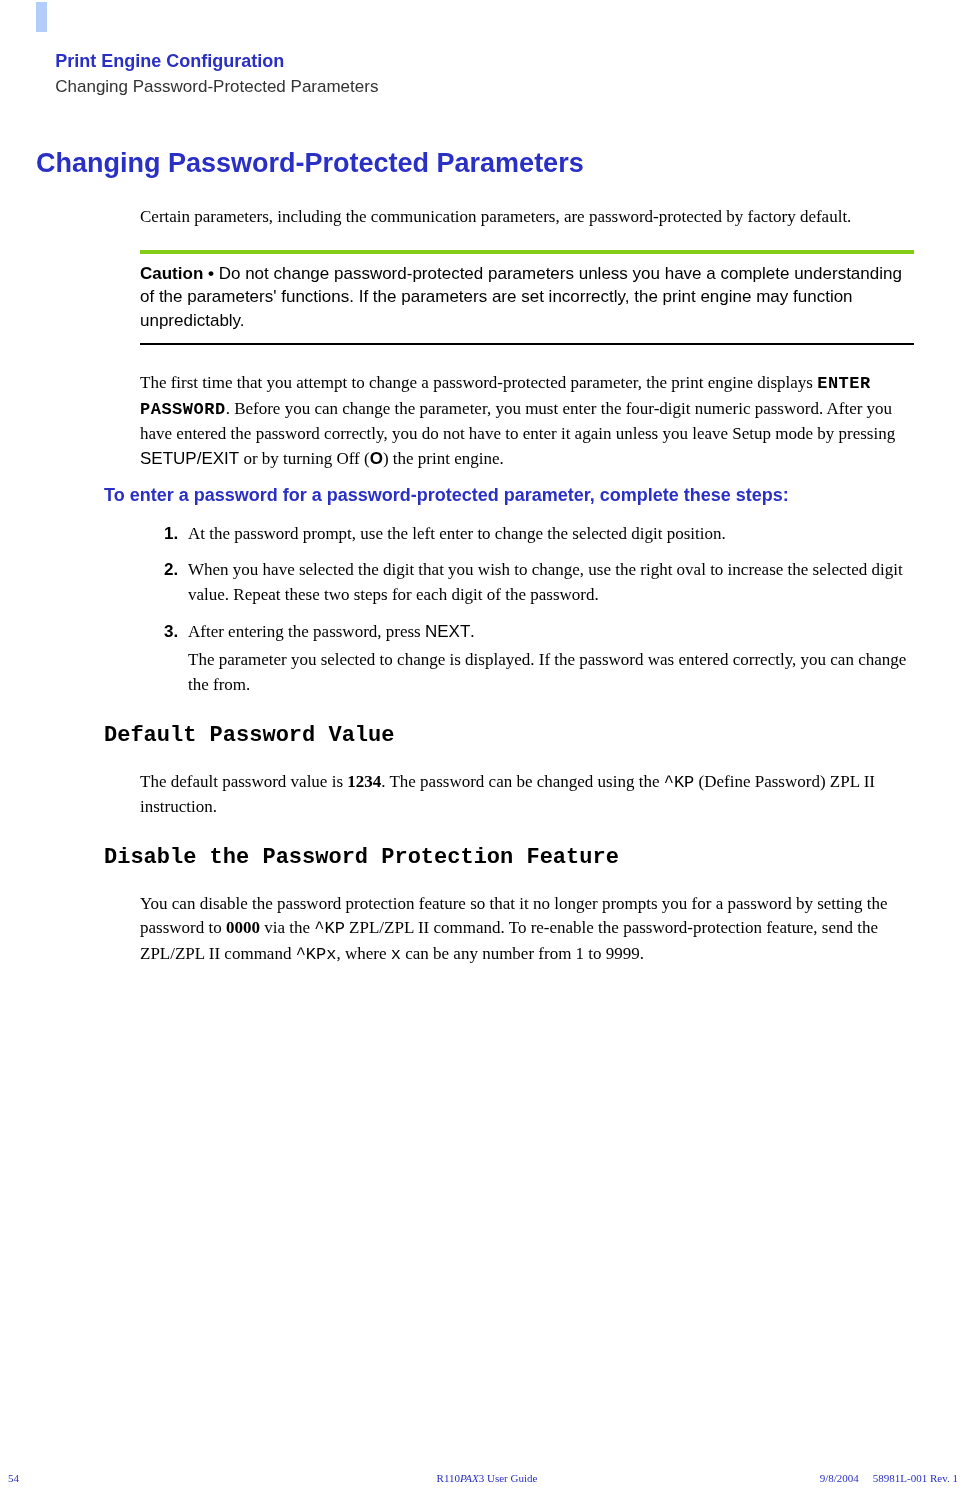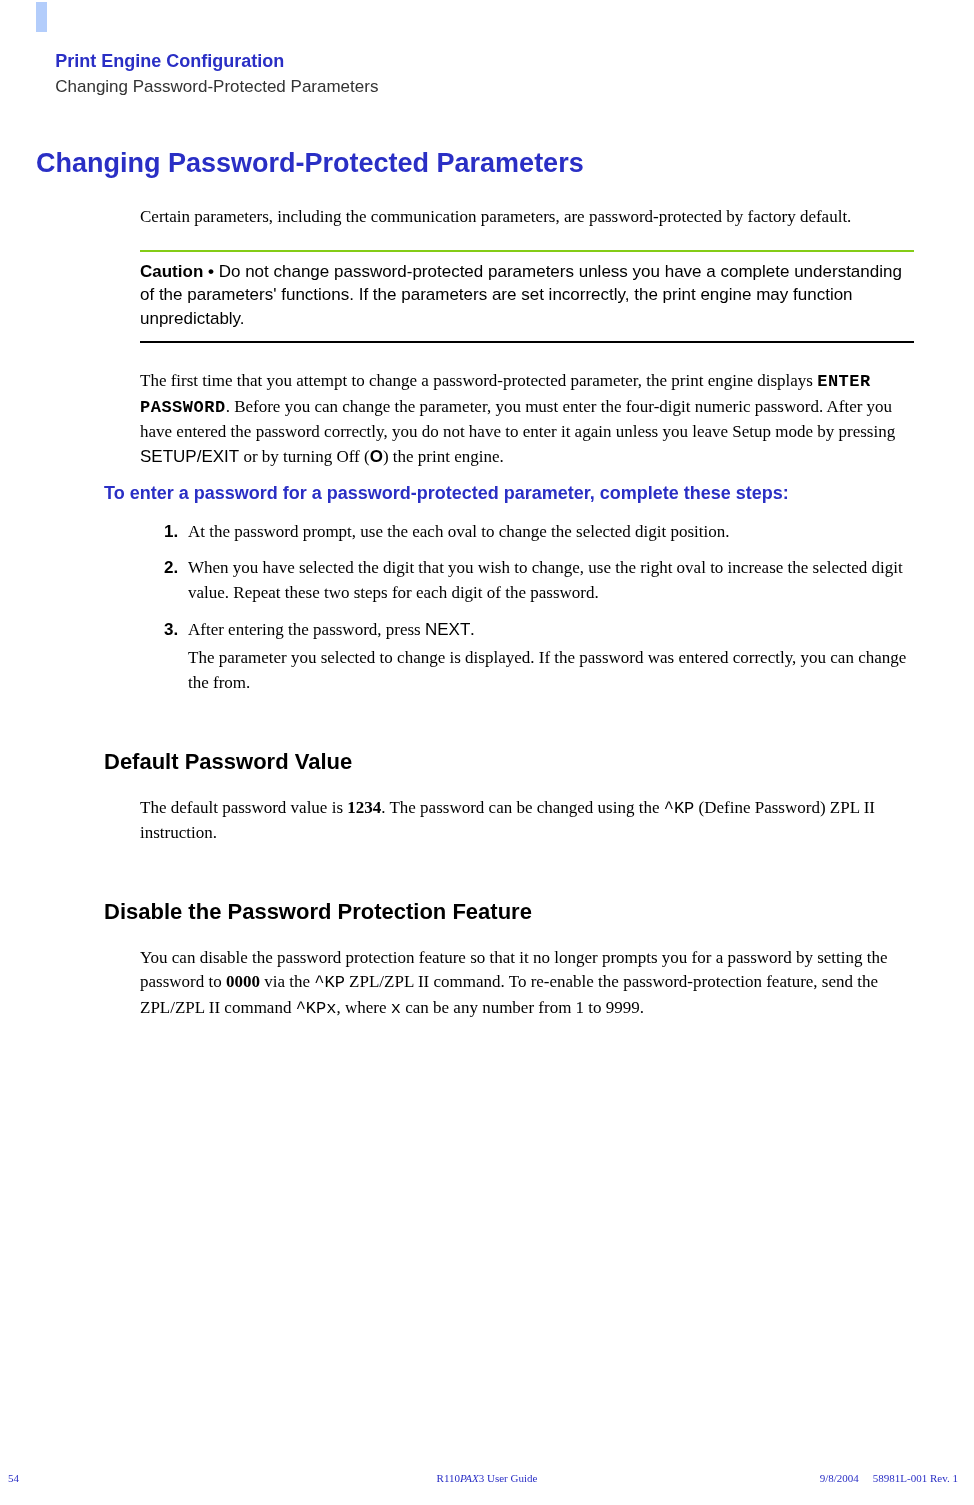--- a/index.html
+++ b/index.html
@@ -55,21 +55,21 @@
       margin-bottom: 22px;
     }
     .body-indent {
       margin-left: 104px;
     }
     .body-indent2 {
       margin-left: 68px;
     }
     p { margin-bottom: 6px; }
     .caution-box {
-      border-top: 2px solid #84cc16;
+      border-top: 4px solid #84cc16;
       border-bottom: 2px solid #000;
       padding: 8px 0 10px 0;
       margin: 20px 0 26px 0;
       font-family: Arial, Helvetica, sans-serif;
       font-size: 17px;
       line-height: 1.4;
     }
     .lcd {
       font-family: 'Courier New', monospace;
       font-weight: bold;
@@ -98,25 +98,25 @@
       position: absolute;
       left: 0;
       font-family: Arial, Helvetica, sans-serif;
       font-weight: bold;
     }
     ol.steps li .step-extra {
       display: block;
       margin-top: 4px;
     }
     h2.sect {
-      font-family: Liberation Sans, sans-serif;
+      font-family: Liberation Mono, monospace;
       font-weight: bold;
       font-size: 22px;
       color: #000;
-      margin: 50px 0 18px 0;
+      margin: 22px 0 18px 0;
     }
     .mono { font-family: 'Courier New', monospace; }
     .footer {
       position: absolute;
       bottom: 18px;
       left: 0;
       width: 100%;
       padding: 0 16px 0 8px;
       font-family: Liberation Serif, serif;
       font-size: 11px;
@@ -156,21 +156,21 @@
   </div>
 
   <div class="body-indent2">
     <div class="subhead-blue">To enter a password for a password-protected parameter, complete these steps:</div>
   </div>
 
   <div class="body-indent">
     <ol class="steps">
       <li>
         <span class="num">1.</span>
-        <span>At the password prompt, use the each oval to change the selected digit position.</span>
+        <span>At the password prompt, use the left enter to change the selected digit position.</span>
       </li>
       <li>
         <span class="num">2.</span>
         <span>When you have selected the digit that you wish to change, use the right oval to increase the selected digit value. Repeat these two steps for each digit of the password.</span>
       </li>
       <li>
         <span class="num">3.</span>
         <span>
           <span>After entering the password, press </span><span class="sans">NEXT</span><span>.</span>
         </span>

